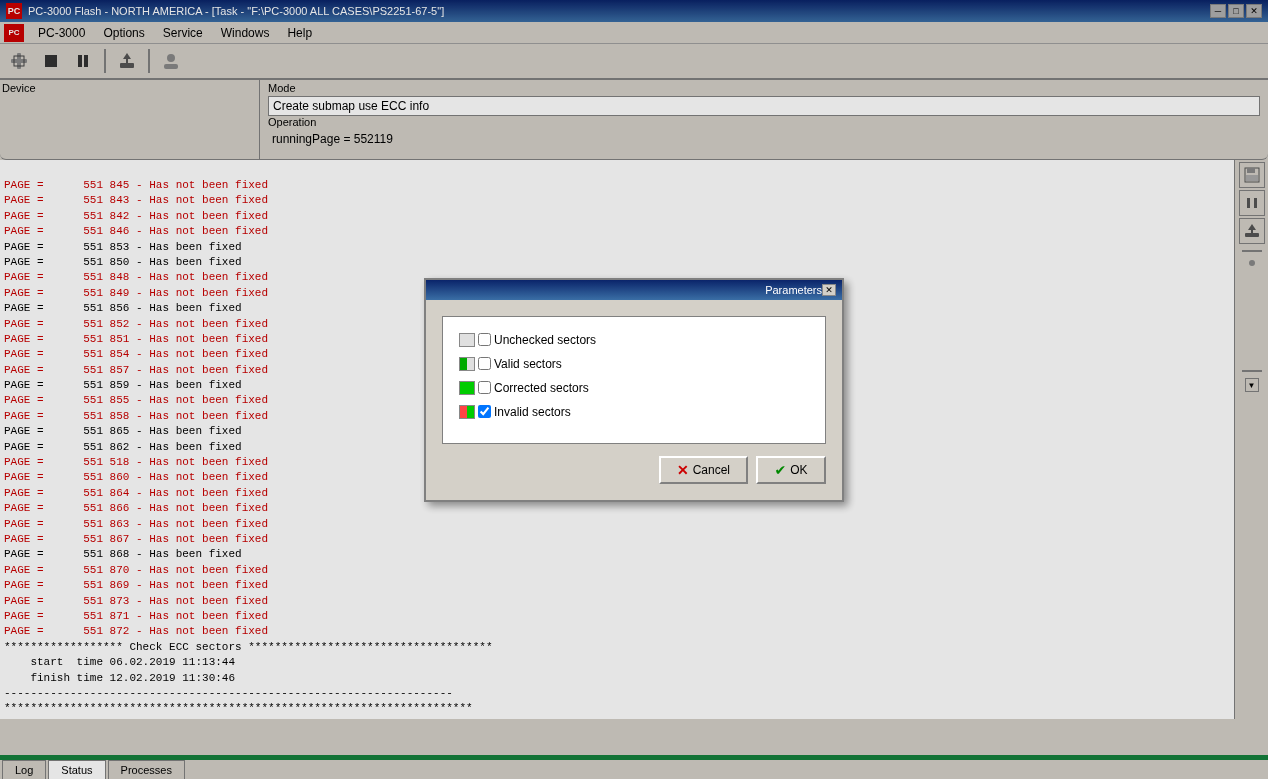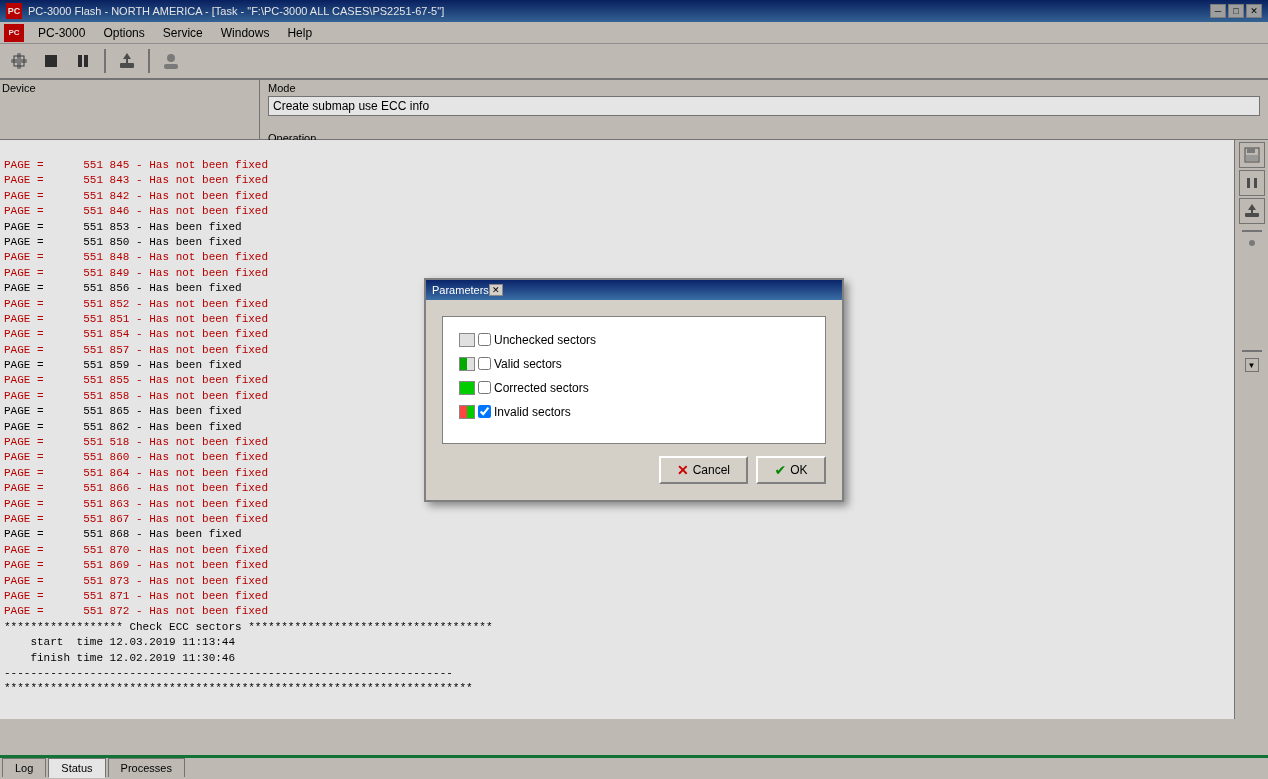--- a/index.html
+++ b/index.html
@@ -121,22 +121,23 @@
     
     .main-area {
       display: flex;
       flex-direction: column;
       height: calc(779px - 22px - 22px - 36px);
     }
 
     
     .top-panels {
       display: flex;
-      height: 60px;
+      height: 80px;
       border-bottom: 1px solid #808080;
+      border-radius: 6px;
     }
     .device-panel {
       width: 260px;
       border-right: 1px solid #808080;
       padding: 2px;
     }
     .panel-title {
       font-size: 11px;
       color: #000;
       font-weight: normal;
@@ -147,21 +148,21 @@
       padding: 2px 8px;
     }
     .mode-value {
       font-size: 12px;
       padding: 2px 4px;
       background: #fff;
       border: 1px solid #808080;
       margin-top: 2px;
     }
     .operation-section {
-      margin-top: 16px;
+      margin-top: 0;
     }
     .operation-value {
       display: flex;
       font-size: 12px;
       padding: 2px 4px;
     }
 
     
     .content-with-sidebar {
       display: flex;
@@ -219,23 +220,23 @@
       align-items: center;
       justify-content: center;
       font-size: 8px;
       cursor: pointer;
     }
 
     
     .bottom-tabs {
       height: 24px;
       background: #d4d0c8;
-      border-top: 3px solid #15803d;
-      display: flex;
-      align-items: flex-start;
+      border-top: 5px solid #15803d;
+      display: flex;
+      align-items: flex-end;
       padding: 0 2px;
       margin-top: 36px;
     }
     .tab {
       padding: 3px 12px;
       border: 1px solid #808080;
       border-bottom: none;
       background: #d4d0c8;
       cursor: pointer;
       font-size: 11px;
@@ -262,21 +263,21 @@
       border: 2px solid #808080;
       box-shadow: 4px 4px 8px rgba(0,0,0,0.4);
       min-width: 420px;
     }
     .modal-title-bar {
       background: linear-gradient(to bottom, #0a246a, #3a6ea5);
       color: white;
       height: 20px;
       display: flex;
       align-items: center;
-      justify-content: flex-start;
+      justify-content: flex-end;
       padding: 0 6px;
     }
     .modal-title-text {
       font-size: 11px;
     }
     .modal-close-btn {
       width: 14px;
       height: 12px;
       background: #d4d0c8;
       border: 1px solid #888;
@@ -478,21 +479,21 @@
         <div class="log-line red">PAGE =      551 866 - Has not been fixed</div>
         <div class="log-line red">PAGE =      551 863 - Has not been fixed</div>
         <div class="log-line red">PAGE =      551 867 - Has not been fixed</div>
         <div class="log-line black">PAGE =      551 868 - Has been fixed</div>
         <div class="log-line red">PAGE =      551 870 - Has not been fixed</div>
         <div class="log-line red">PAGE =      551 869 - Has not been fixed</div>
         <div class="log-line red">PAGE =      551 873 - Has not been fixed</div>
         <div class="log-line red">PAGE =      551 871 - Has not been fixed</div>
         <div class="log-line red">PAGE =      551 872 - Has not been fixed</div>
         <div class="log-line black">****************** Check ECC sectors *************************************</div>
-        <div class="log-line black">    start  time 12.03.2019 11:13:44</div>
+        <div class="log-line black">    start  time 06.02.2019 11:13:44</div>
         <div class="log-line black">    finish time 12.02.2019 11:30:46</div>
         <div class="log-line black">--------------------------------------------------------------------</div>
         <div class="log-line black">***********************************************************************</div>
       </div>
 
     <div class="right-sidebar">
       <div class="side-btn">
         <svg width="16" height="16" viewBox="0 0 16 16">
           <rect x="1" y="1" width="14" height="14" fill="none" stroke="#555" stroke-width="1"></rect>
           <rect x="3" y="1" width="8" height="5" fill="#888"></rect>

